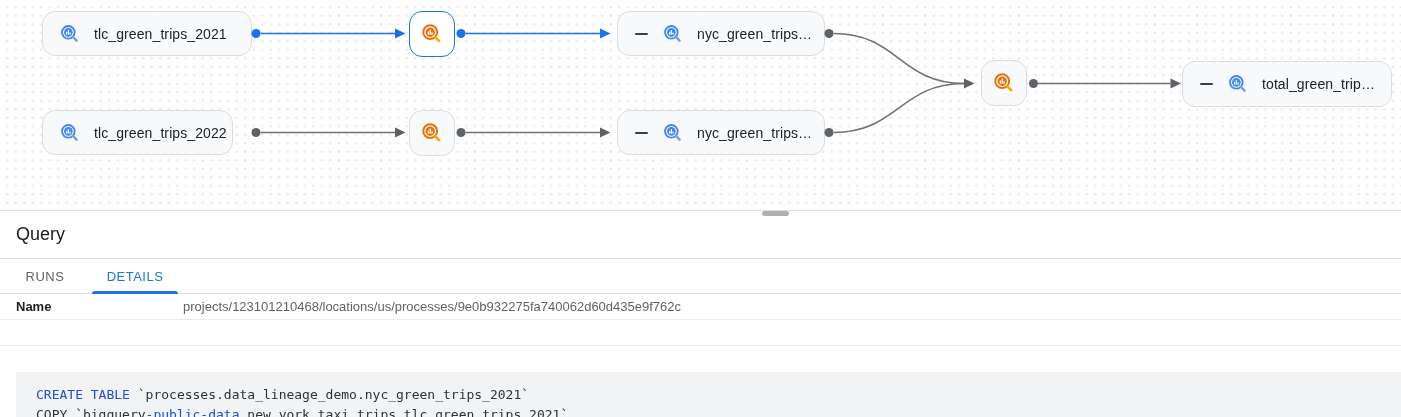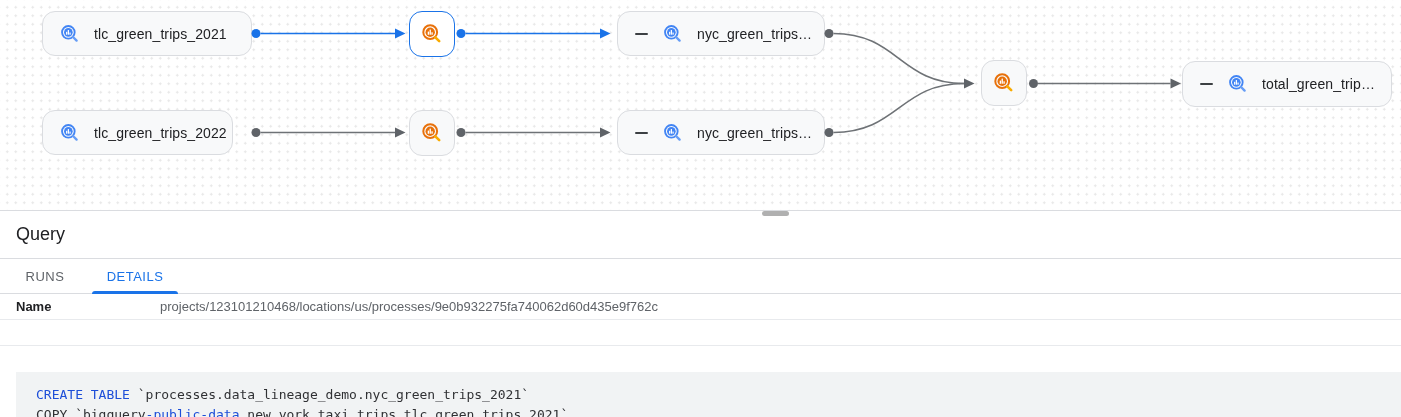--- a/index.html
+++ b/index.html
@@ -36,21 +36,21 @@
   .panel-header{display:flex;align-items:center;height:47px;padding:0 16px;border-bottom:1px solid #dadce0;}
   .panel-title{font-size:18px;color:#202124;font-weight:400;}
   .tabbar{display:flex;height:34px;border-bottom:1px solid #dadce0;}
   .tab{width:90px;display:flex;align-items:center;justify-content:center;font-size:13px;font-weight:500;
        letter-spacing:.5px;color:#5f6368;position:relative;cursor:pointer;user-select:none;}
   .tab.active{color:#1a73e8;}
   .tab.active::after{content:"";position:absolute;left:2px;right:2px;bottom:-1px;height:3px;
        background:#1a73e8;border-radius:3px 3px 0 0;}
   .detail-row{display:flex;height:25px;align-items:center;border-bottom:1px solid #e8eaed;font-size:13px;}
   .detail-label{width:144px;padding-left:16px;font-weight:700;color:#202124;flex:none;}
-  .detail-value{color:#5f6368;white-space:nowrap;}
+  .detail-value{color:#5f6368;white-space:nowrap;margin-left:23px;}
   .code-block{margin:26px 0 0 16px;background:#f1f3f4;padding:13px 16px 20px 20px;
               font-family:"DejaVu Sans Mono","Liberation Mono",monospace;font-size:13px;line-height:20px;
               color:#303134;white-space:pre;}
   .kw{color:#1d4ed8;}
 </style>
 </head>
 <body>
 
 <div class="app">
 

